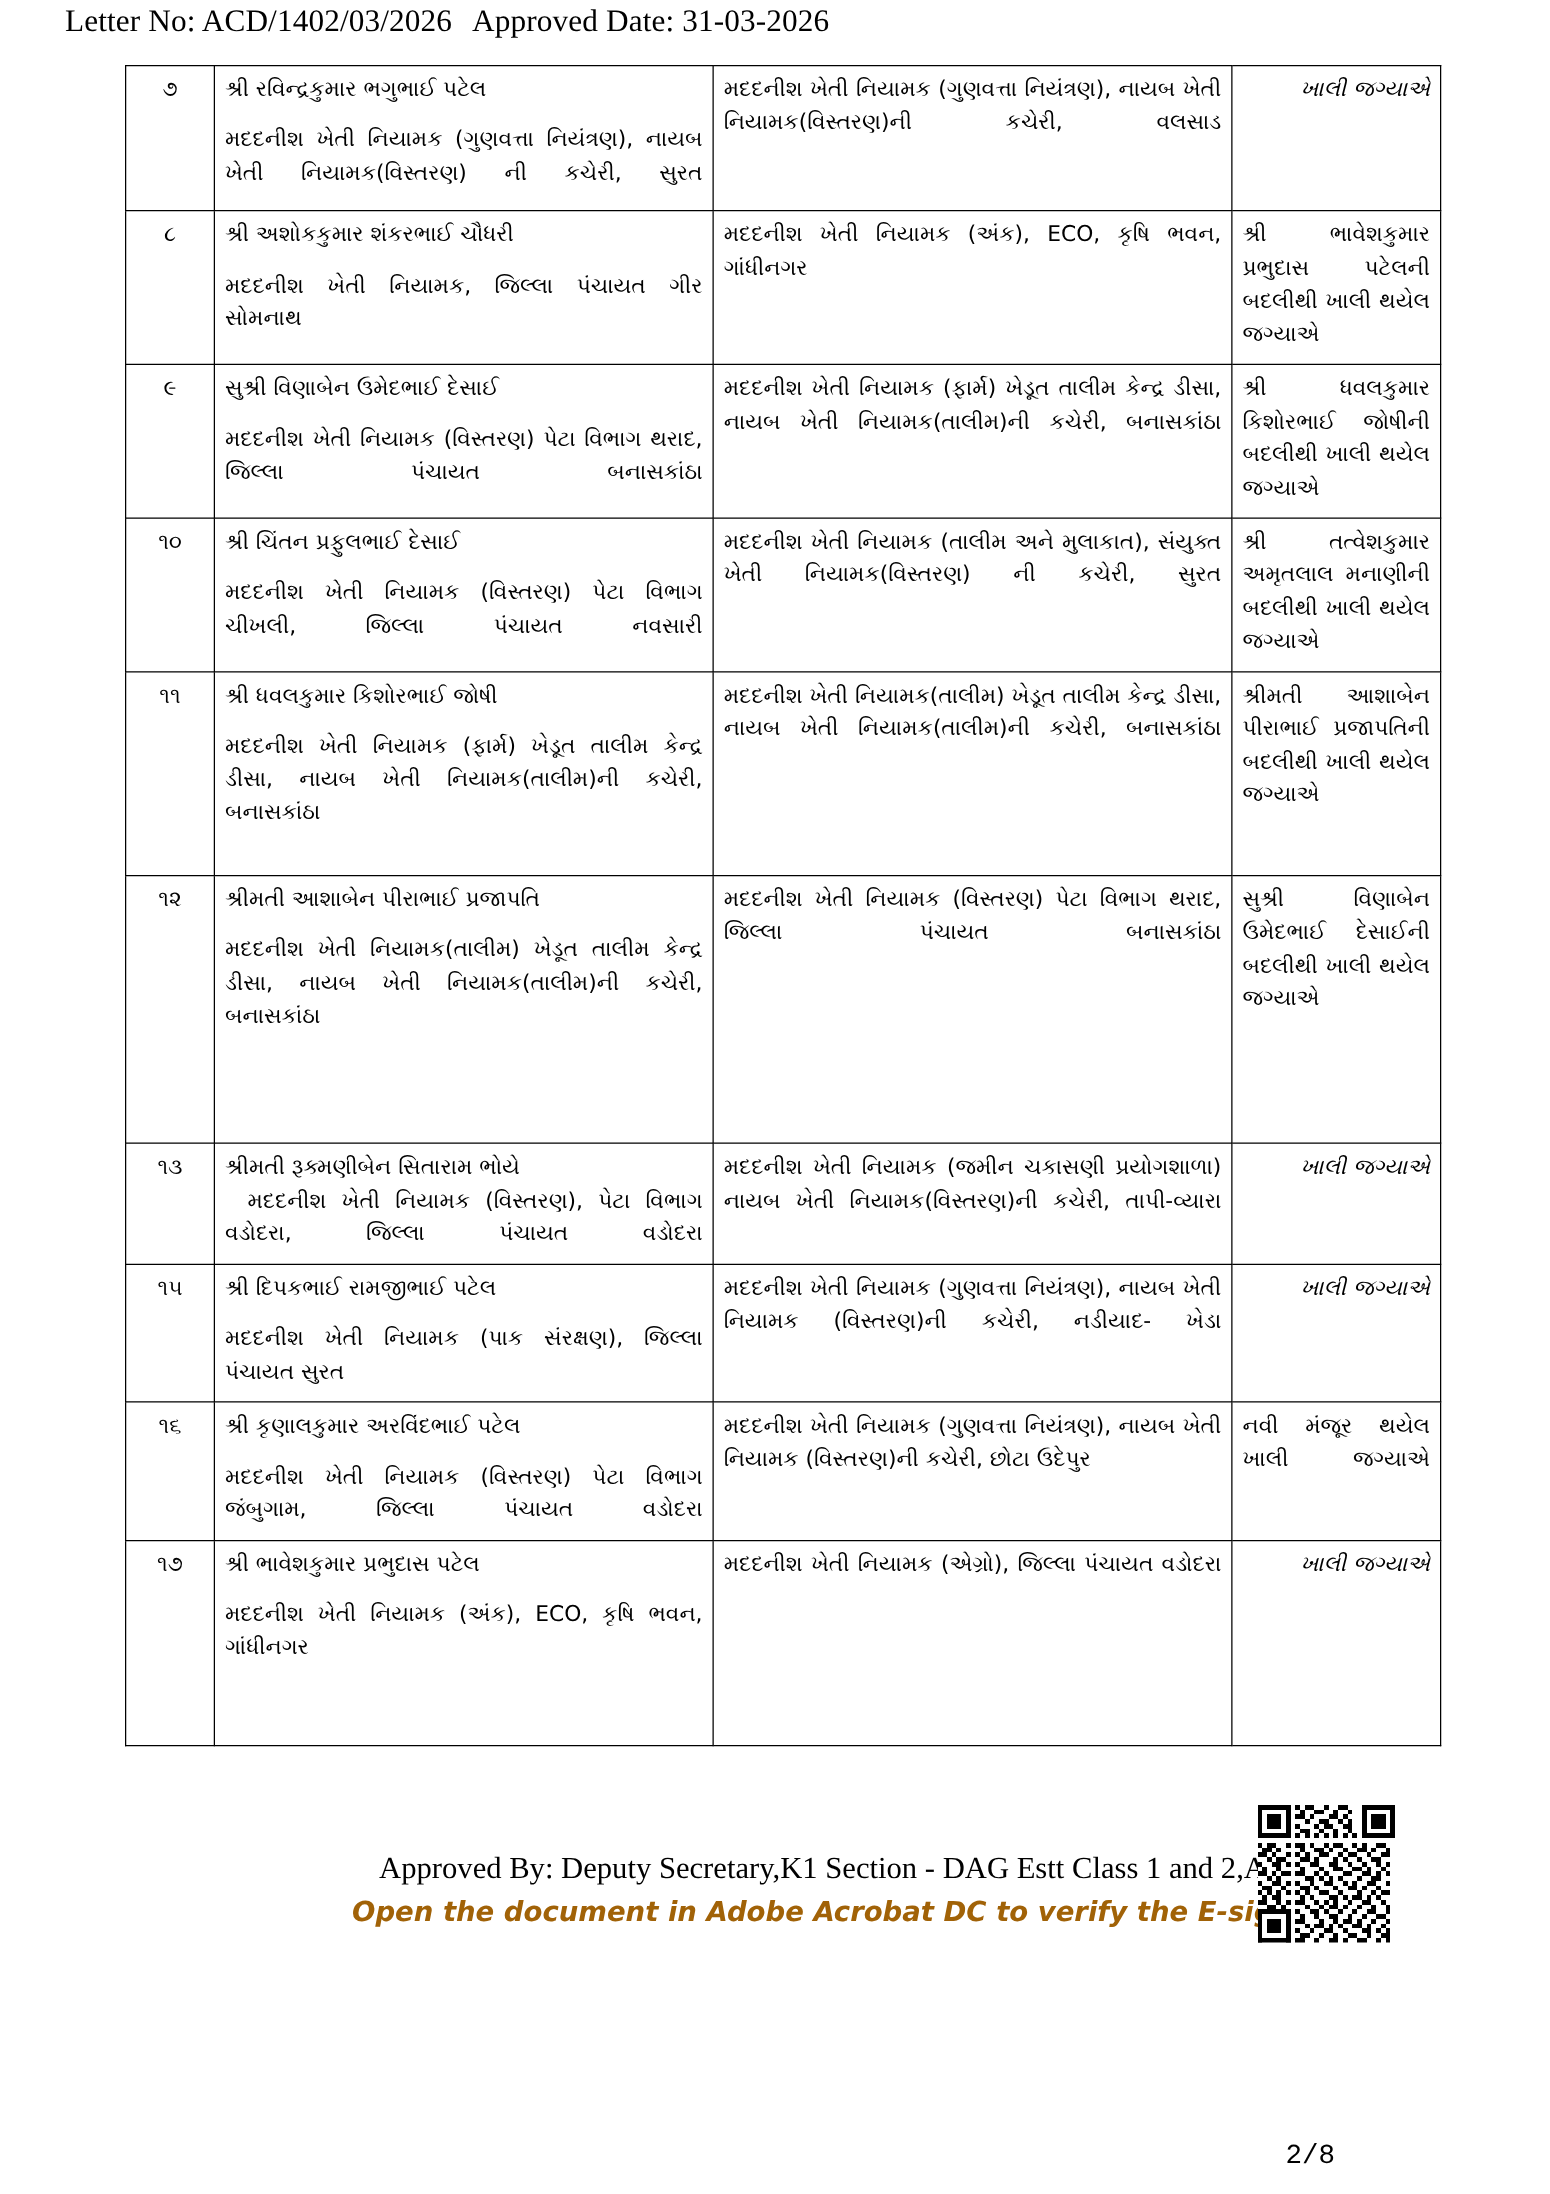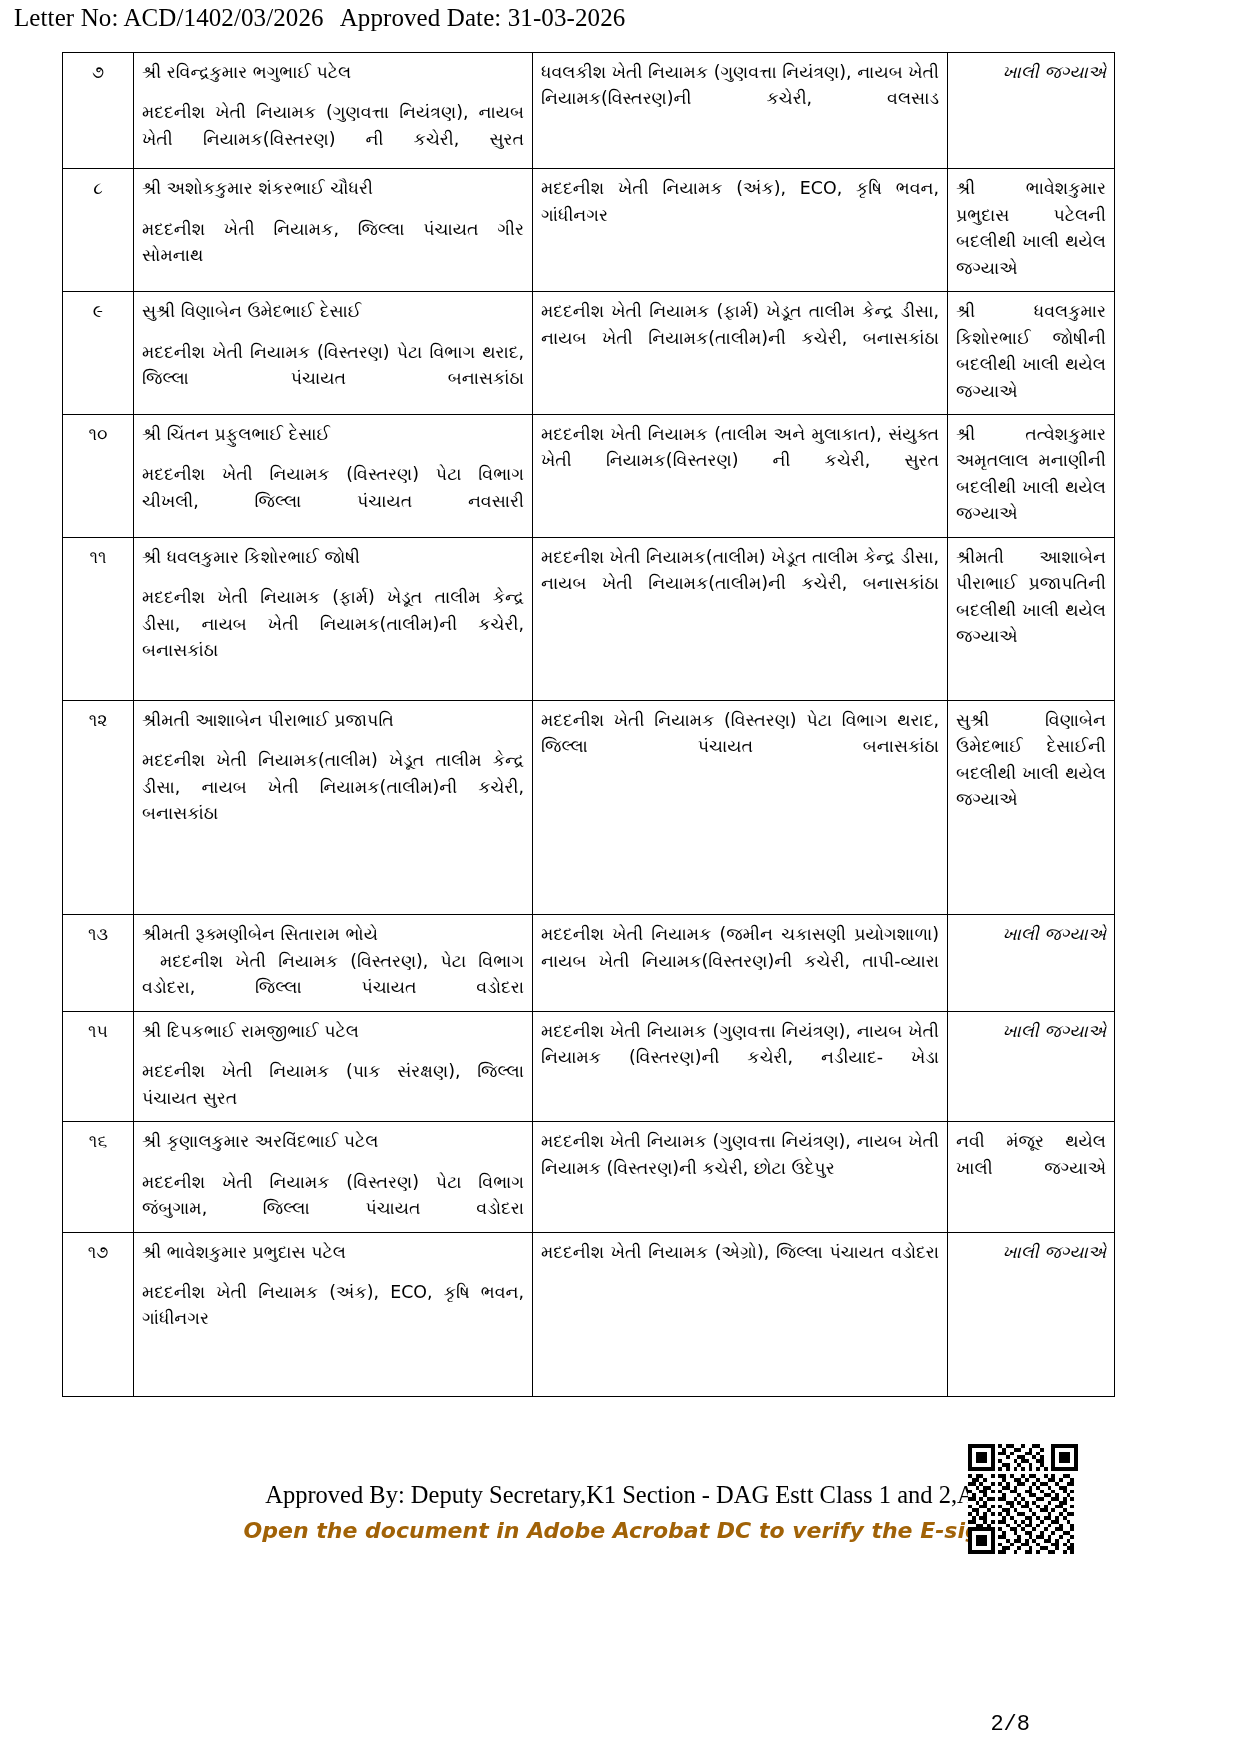--- a/index.html
+++ b/index.html
@@ -14,20 +14,21 @@
     font-family: "Liberation Serif", "DejaVu Serif", serif;
     color: #000000;
     overflow: hidden;
   }
 
   .page {
     position: relative;
     width: 1052px;
     height: 1755px;
     box-sizing: border-box;
+    margin-left: 38px;
   }
 
   
   .header-line {
     position: absolute;
     top: 4px;
     left: 14px;
     font-family: "Liberation Serif", "DejaVu Serif", serif;
     font-size: 25px;
     letter-spacing: 0.1px;
@@ -138,21 +139,21 @@
     <table class="main">
       <tbody>
 
         <tr>
           <td class="c-sr">૭</td>
           <td class="c-name">
             <div class="nm-line">શ્રી રવિન્દ્રકુમાર ભગુભાઈ પટેલ</div>
             <div class="justify-all sp-before pad-b-s">મદદનીશ ખેતી નિયામક (ગુણવત્તા નિયંત્રણ), નાયબ ખેતી નિયામક(વિસ્તરણ) ની કચેરી, સુરત</div>
           </td>
           <td class="c-post">
-            <div class="justify-all">ધવલકીશ ખેતી નિયામક (ગુણવત્તા નિયંત્રણ), નાયબ ખેતી નિયામક(વિસ્તરણ)ની કચેરી, વલસાડ</div>
+            <div class="justify-all">મદદનીશ ખેતી નિયામક (ગુણવત્તા નિયંત્રણ), નાયબ ખેતી નિયામક(વિસ્તરણ)ની કચેરી, વલસાડ</div>
           </td>
           <td class="c-rem">
             <div class="rm-plain">ખાલી જગ્યાએ</div>
           </td>
         </tr>
 
         <tr>
           <td class="c-sr">૮</td>
           <td class="c-name">
             <div class="nm-line">શ્રી અશોકકુમાર શંકરભાઈ ચૌધરી</div>

